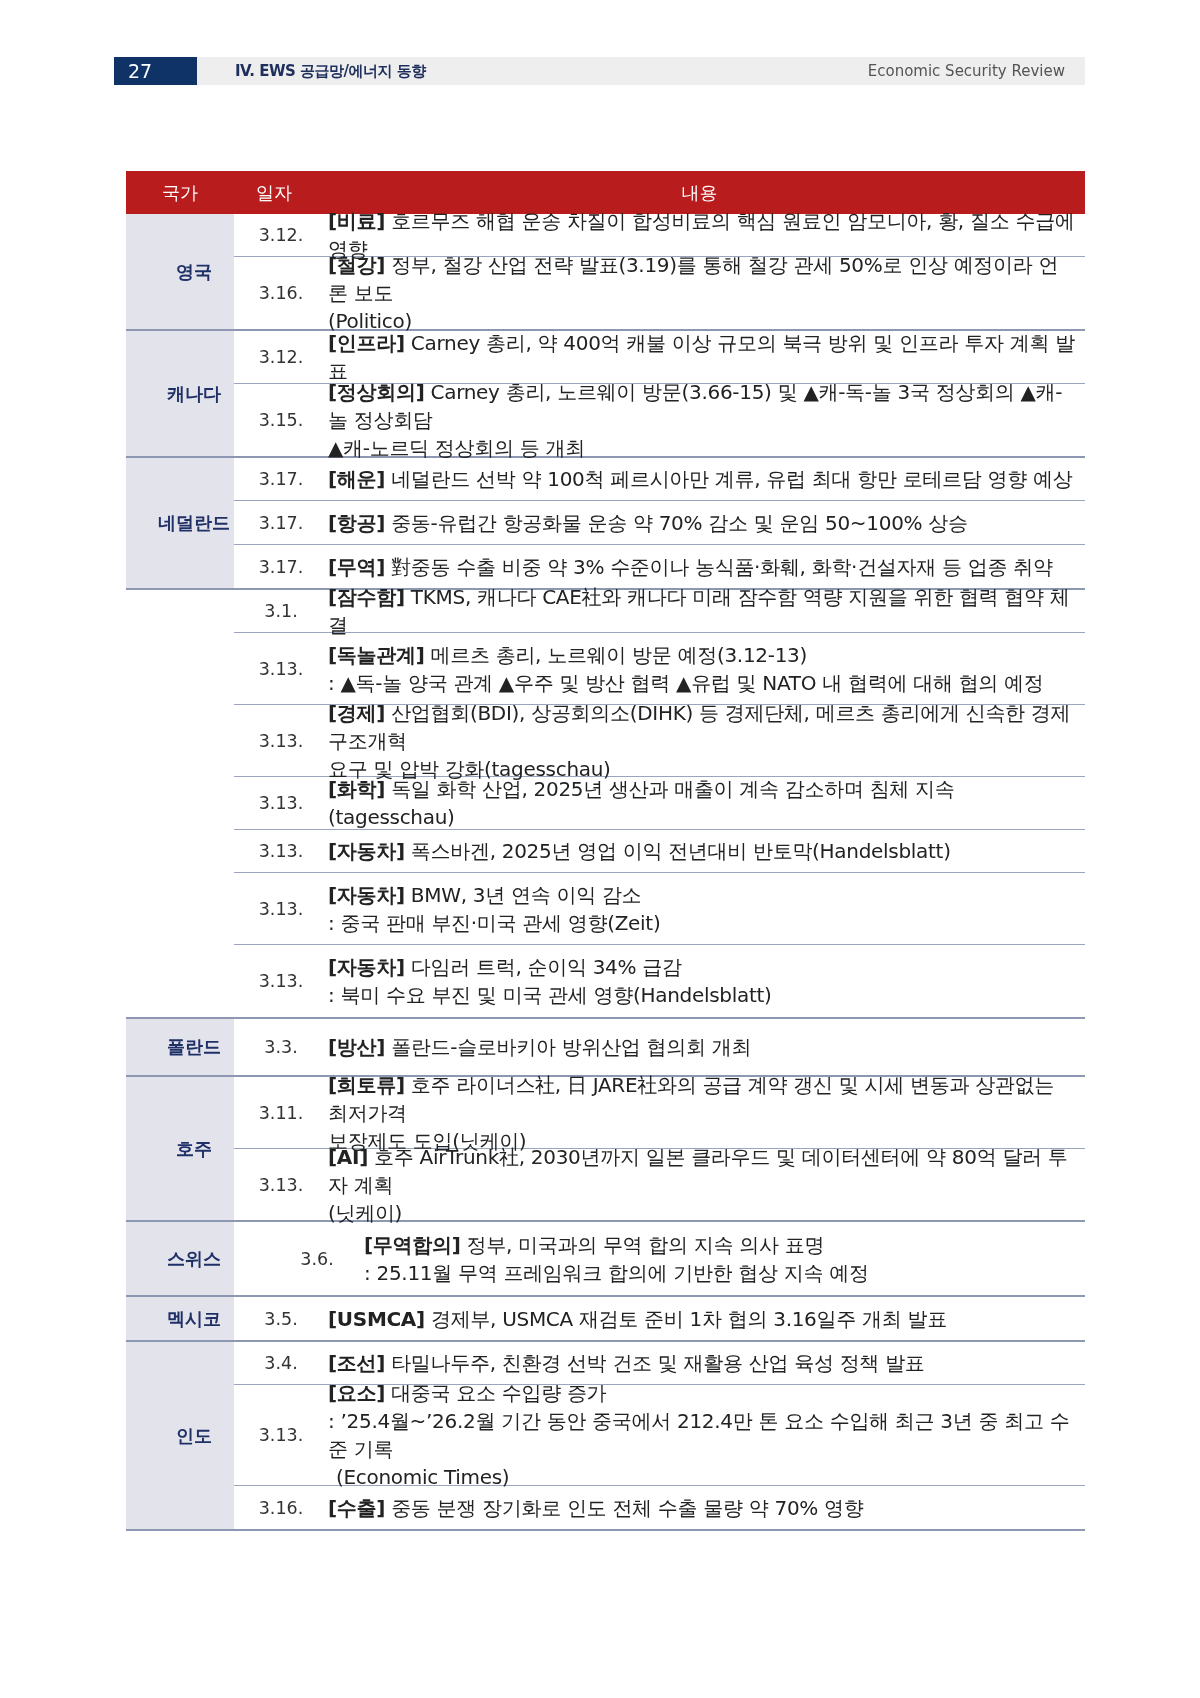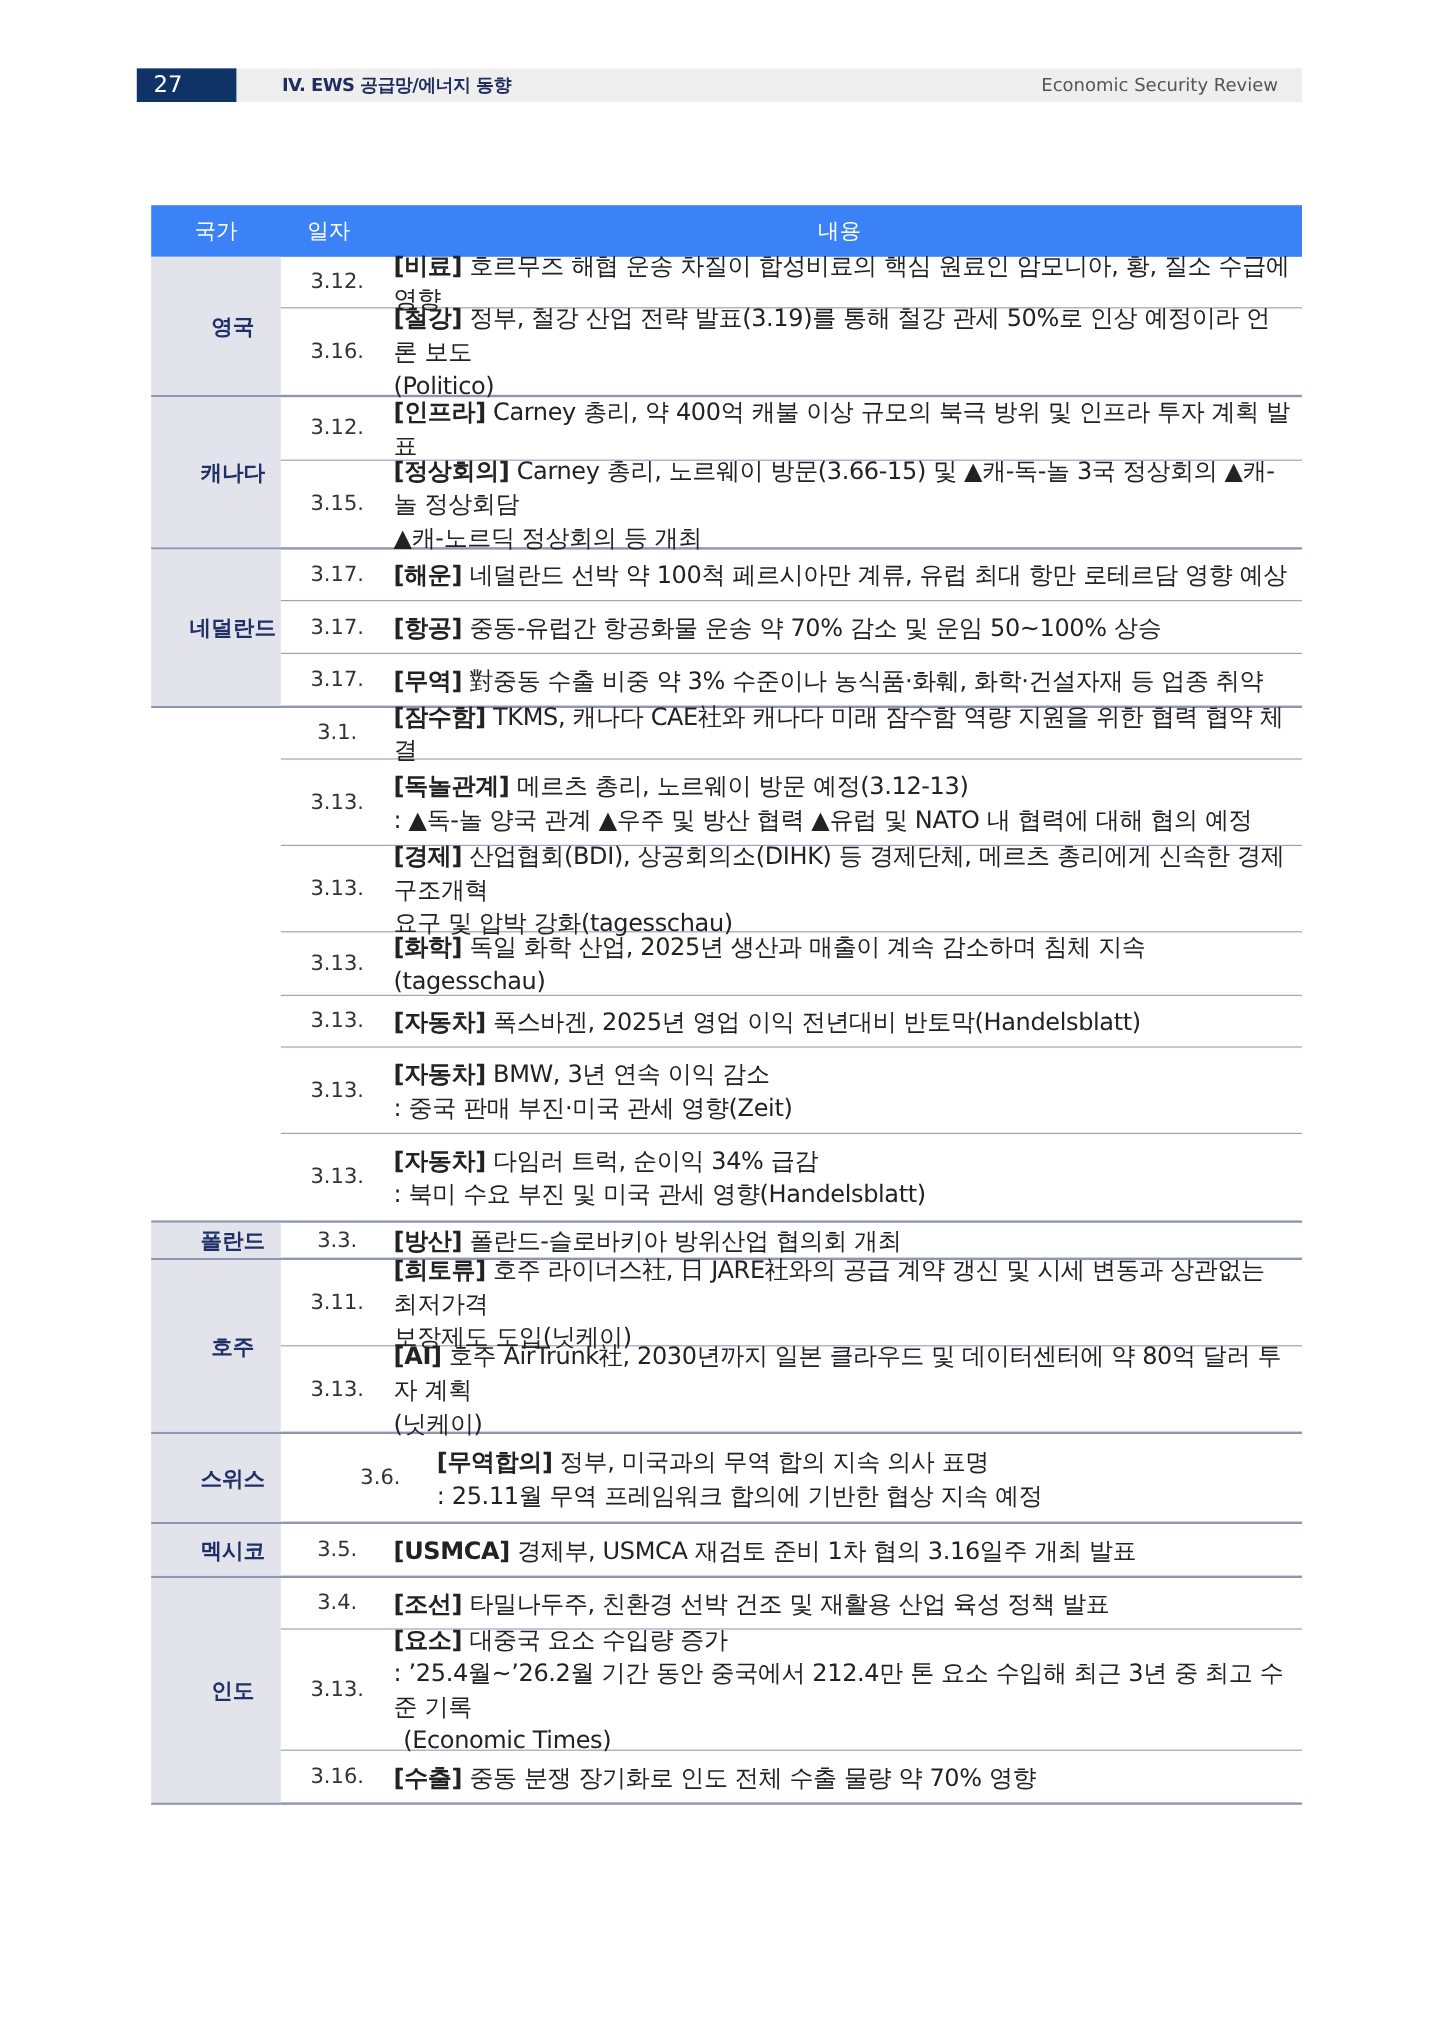--- a/index.html
+++ b/index.html
@@ -5,21 +5,21 @@
   * { box-sizing: border-box; margin: 0; padding: 0; }
   html, body { width: 1200px; height: 1698px; background: #ffffff; overflow: hidden; }
   body { position: relative; font-family: "DejaVu Sans", "Liberation Sans", sans-serif; color: #222; }
 
   .page-header { position: absolute; left: 114px; top: 57px; width: 971px; height: 28px; background: #eeeeee; }
   .page-num { position: absolute; left: 0; top: 0; width: 83px; height: 28px; background: #0f3367; color: #fff; font-size: 19px; line-height: 28px; padding-left: 14px; }
   .section-title { position: absolute; left: 121px; top: 0; height: 16px; line-height: 28px; font-size: 15px; color: #1f2f5c; font-weight: bold; letter-spacing: -0.5px; }
   .pub-title { position: absolute; right: 20px; top: 0; height: 28px; line-height: 28px; font-size: 15px; color: #555; margin-left: 40px; }
 
   .table { position: absolute; left: 126px; top: 171px; width: 959px; }
-  .thead { position: relative; height: 43px; background: #3b82f6; color: #fff; font-size: 18px; }
+  .thead { position: relative; height: 43px; background: #b91c1c; color: #fff; font-size: 18px; }
   .thead span { position: absolute; top: 0; line-height: 43px; }
   .th-country { left: 0; width: 108px; text-align: center; }
   .th-date { left: 130px; }
   .th-content { left: 108px; right: 0; text-align: center; padding-left: 80px; }
 
   .group { position: relative; border-bottom: 2px solid #8d97b2; }
   .country { position: absolute; left: 0; top: 0; bottom: 0; width: 108px; background: #e3e3ec; color: #1f3066; font-size: 18px; font-weight: bold; display: flex; align-items: center; justify-content: center; padding-left: 28px; }
   .rows { margin-left: 108px; }
   .row { position: relative; display: flex; align-items: center; border-bottom: 1px solid #9aa6bf; }
   .row:last-child { border-bottom: none; }
@@ -115,21 +115,21 @@
           </div>
           <div class="row" style="height: 72px;">
             <div class="date">3.13.</div>
             <div class="content"><span class="tag">[자동차]</span><span> 다임러 트럭, 순이익 34% 급감</span><span class="line2">: 북미 수요 부진 및 미국 관세 영향(Handelsblatt)</span></div>
           </div>
         </div>
       </div>
       <div class="group">
         <div class="country">폴란드</div>
         <div class="rows">
-          <div class="row" style="height: 29px; justify-content: center;">
+          <div class="row" style="height: 56px; justify-content: center;">
             <div class="date">3.3.</div>
             <div class="content"><span class="tag">[방산]</span><span> 폴란드-슬로바키아 방위산업 협의회 개최</span></div>
           </div>
         </div>
       </div>
       <div class="group">
         <div class="country">호주</div>
         <div class="rows">
           <div class="row" style="height: 72px;">
             <div class="date">3.11.</div>

